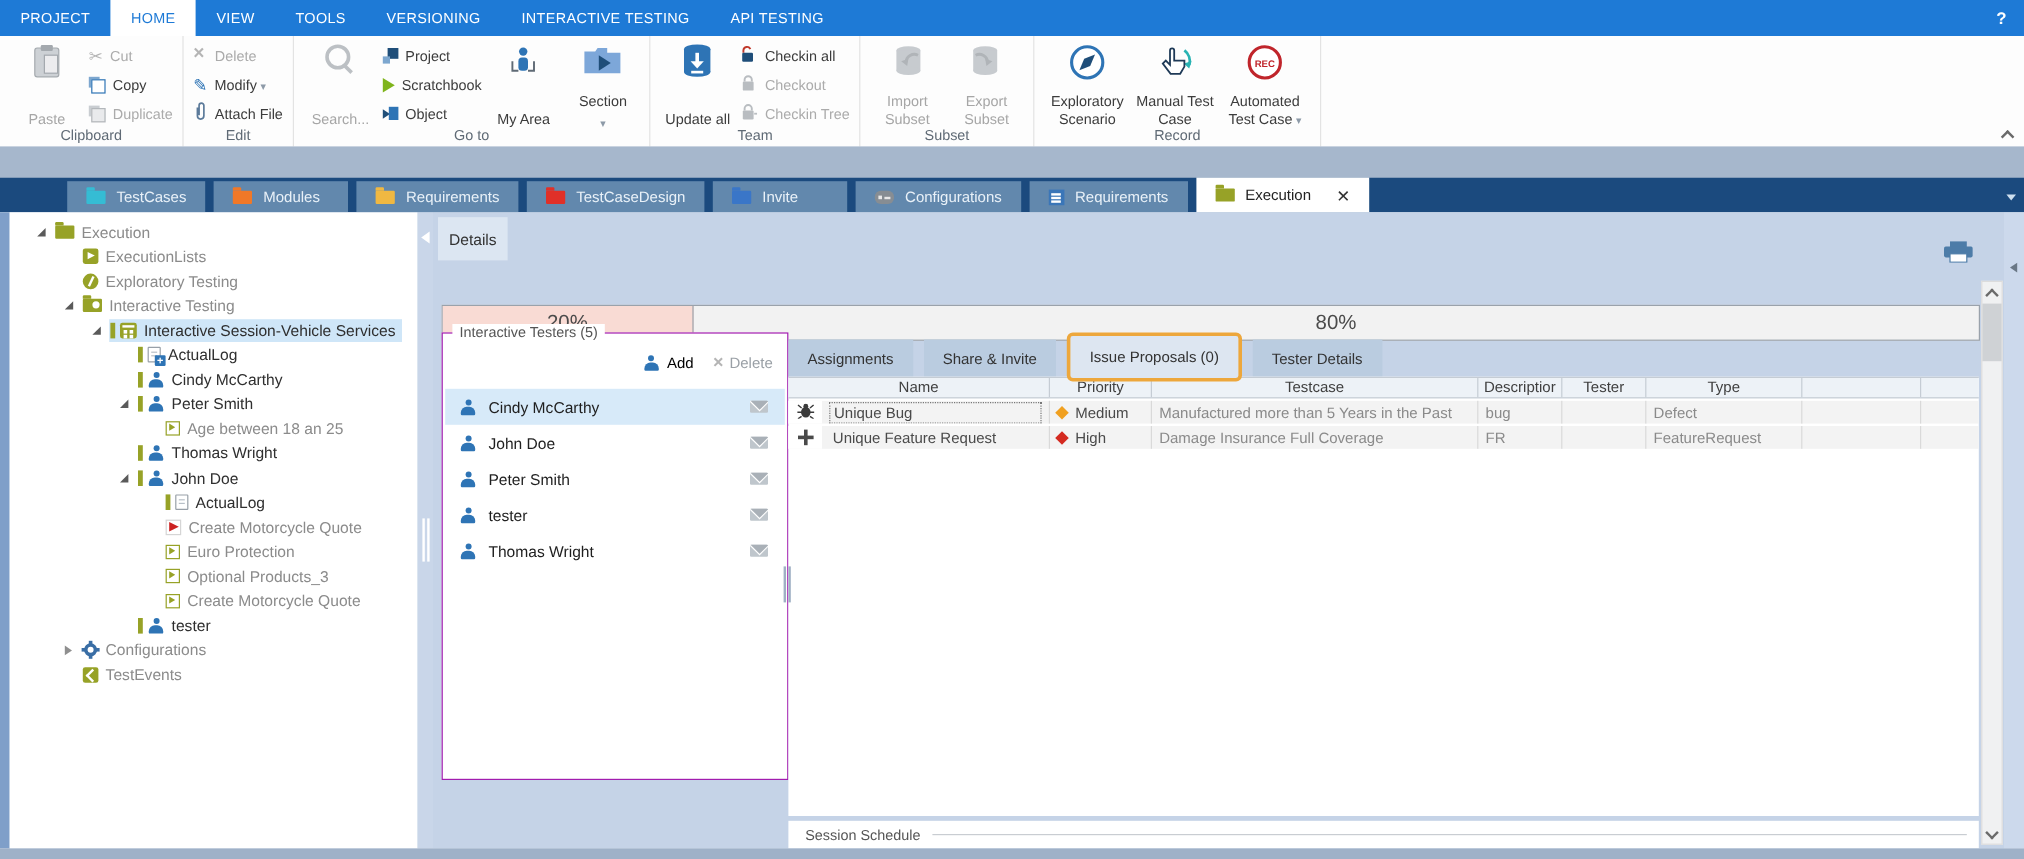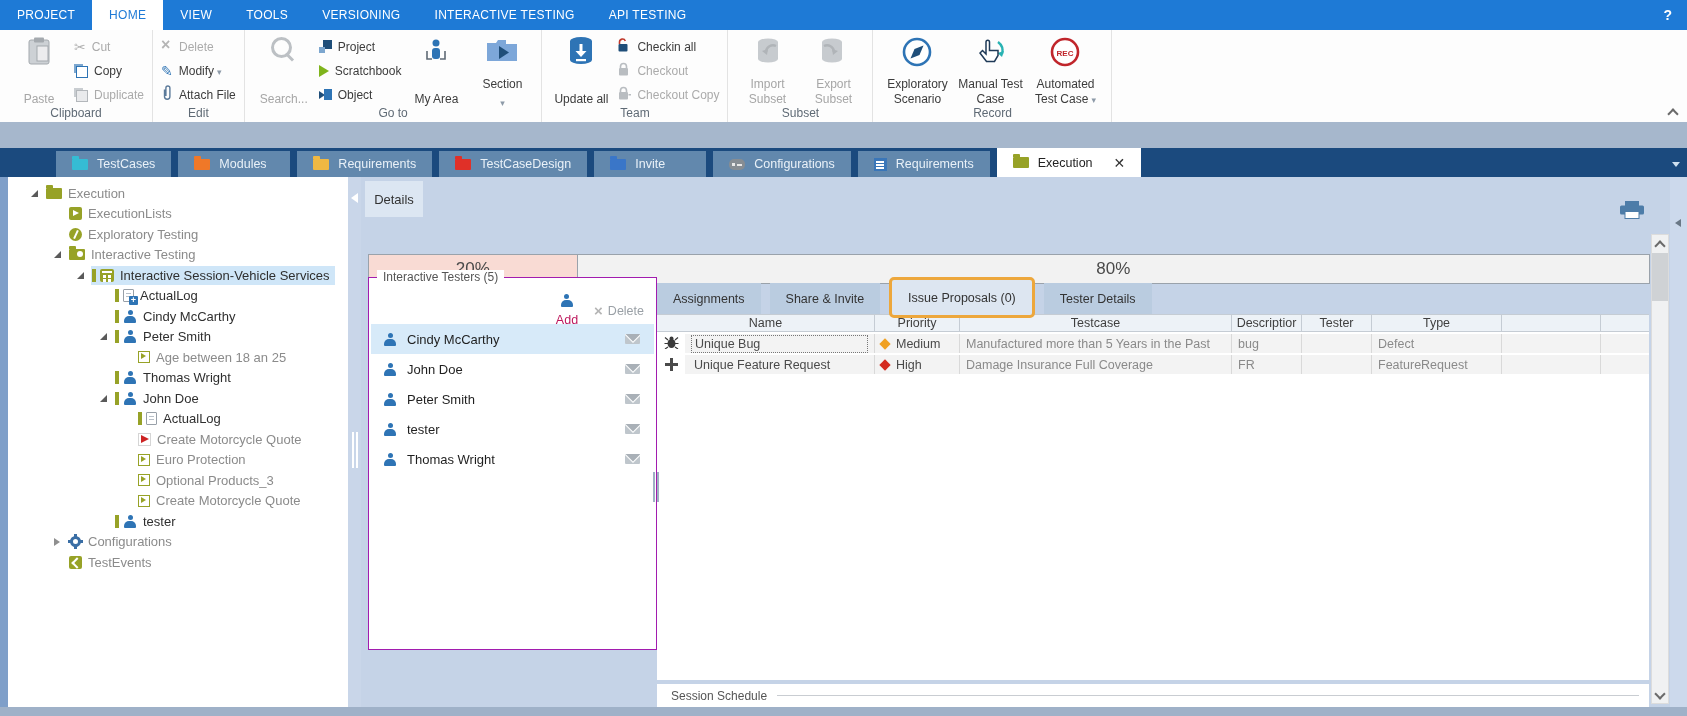--- a/index.html
+++ b/index.html
@@ -123,21 +123,21 @@
   .details-tab { position:absolute; left:4px; top:4px; width:58px; height:36px; background:#dce6f2; display:flex; align-items:center; justify-content:center; font-size:13px; color:#333; }
   .printer { position:absolute; right:26px; top:24px; }
   .progress { position:absolute; left:7px; top:77px; width:1282px; height:30px; border:1px solid #9aa2ab; display:flex; background:#f2f2f2; font-size:17px; color:#4a4a4a; }
   .pseg { display:flex; align-items:center; justify-content:center; }
   .pseg1 { width:16.3%; background:#f9dbd4; border-right:1px solid #9aa2ab; }
   .pseg2 { flex:1;justify-content:center; }
 
   .testers { position:absolute; left:7px; top:100px; width:289px; height:373px; background:#fff; border:1px solid #a21caf; }
   .box-legend { position:absolute; top:-8px; left:8px; background:#fff; padding:0 6px; font-size:12px; color:#555; white-space:nowrap; }
   .t-toolbar { position:absolute; top:16px; right:12px; display:flex; gap:16px; align-items:center; font-size:12.5px; }
-  .t-add { display:flex; align-items:center; gap:6px; color:#be185d; cursor:default;flex-direction:column; }
+  .t-add { display:flex; align-items:flex-start; gap:6px; color:#000000; cursor:default; }
   .t-del { display:flex; align-items:center; gap:5px; color:#9aa0a6; cursor:default; }
   .t-del::before { content:'\00D7'; font-size:15px; font-weight:bold; color:#b5b5b5; }
   .t-list { position:absolute; top:46px; left:2px; right:2px; }
   .t-row { height:30px; display:flex; align-items:center; gap:10px; padding:0 14px 0 12px; font-size:13px; color:#1f1f1f; cursor:default; }
   .t-row.selected { background:#d7eaf9; }
   .i-mail { width:15px; height:10px; background:#bfc6cc; position:relative; overflow:hidden; border-radius:1px; margin-left:auto; }
   .i-mail::before { content:''; position:absolute; top:-7px; left:1.5px; width:12px; height:12px; background:#a9b0b7; transform:rotate(45deg); box-shadow:0 0 0 1px #fff; }
 
   .issue-tabs { position:absolute; left:296px; top:102px; height:35px; display:flex; align-items:flex-end; gap:9px; }
   .itab { background:#bacce0; color:#333; font-size:12.5px; padding:0 16px; height:31px; display:flex; align-items:center; cursor:default; }
@@ -319,21 +319,21 @@
                 <rect x="3" y="6" width="9" height="7.5" rx="1" fill="#b9bdc1"></rect>
               </svg></span>
           <span>Checkout</span>
         </div>
         <div class="rbtn-small disabled">
           <span class="ic"><svg width="15" height="14">
                 <path d="M4.5 6 V4.5 a3 3 0 0 1 6 0 V6" fill="none" stroke="#b9bdc1" stroke-width="1.6"></path>
                 <rect x="3" y="6" width="9" height="7.5" rx="1" fill="#b9bdc1"></rect>
                 <rect x="12.5" y="8" width="2.5" height="1.5" fill="#b9bdc1"></rect>
               </svg></span>
-          <span>Checkout Copy</span>
+          <span>Checkin Tree</span>
         </div>
       </div>
     </div>
     <div class="rgroup-label">Team</div>
   </div>
 
   <div class="rgroup">
     <div class="rgroup-content">
       <div class="rbtn-large disabled">
         <span class="ic">

